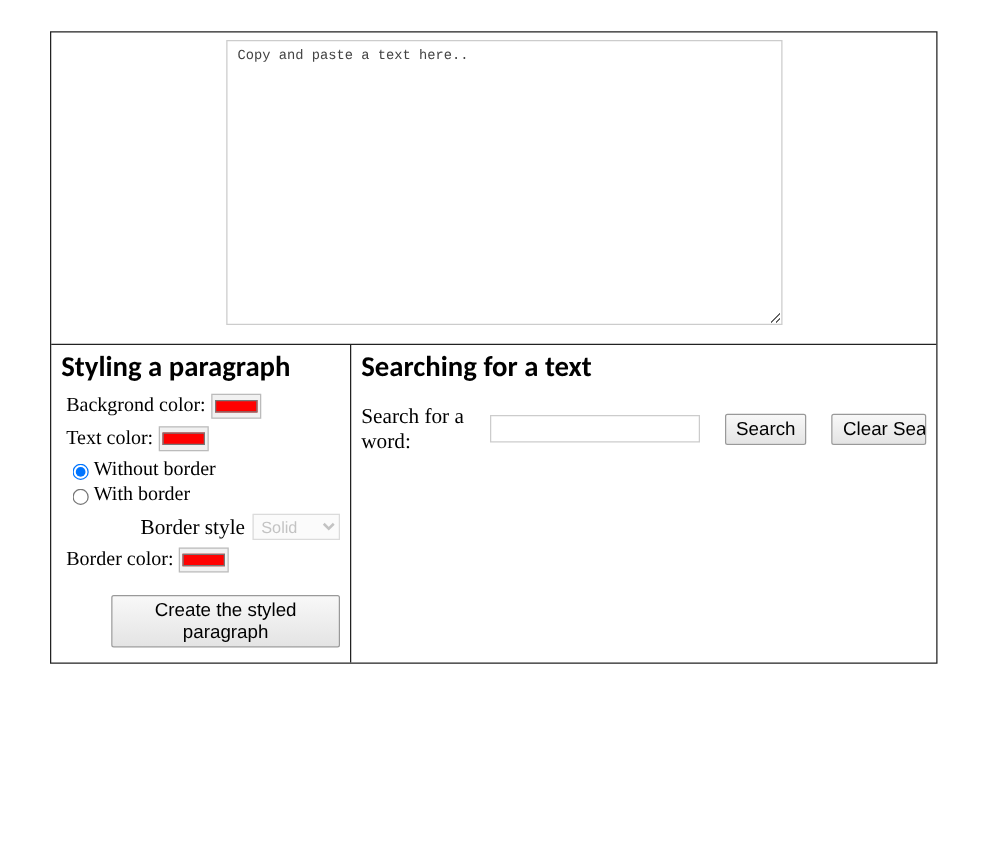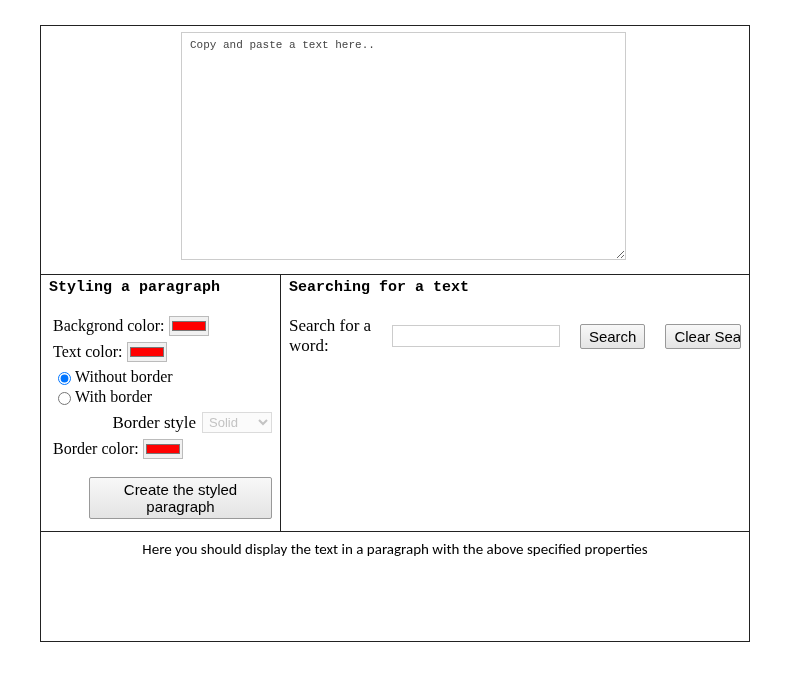--- a/index.html
+++ b/index.html
@@ -33,24 +33,23 @@
     .left-panel {
       width: 240px;
       border-right: 1px solid #222;
       padding: 4px 8px 12px 8px;
     }
     .right-panel {
       flex: 1;
       padding: 4px 8px 12px 8px;
     }
     h2.section-heading {
-      margin: 0 0 20px 0;
-      font-size: 15px;
+      margin: 0 0 7px 0;
+      font-size: 23px;
       font-weight: bold;
-      font-family: Liberation Mono, monospace;
     }
     .field-row {
       font-family: "Times New Roman", serif;
       font-size: 16px;
       margin: 6px 0 6px 4px;
       display: flex;
       align-items: center;
       gap: 4px;
     }
     .radio-row {
@@ -183,17 +182,14 @@
       <div class="search-row">
         <span>Search for a word:</span>
         <input type="text" class="search-input" style="">
         <button class="native-btn small-btn">Search</button>
         <button class="native-btn small-btn clear-btn">Clear Search</button>
       </div>
     </div>
 
   </div>
 
-  <div class="bottom-panel">
-    <p class="bottom-msg">Here you should display the text in a paragraph with the above specified properties</p>
-  </div>
 
 </div>
 
 </body></html>

